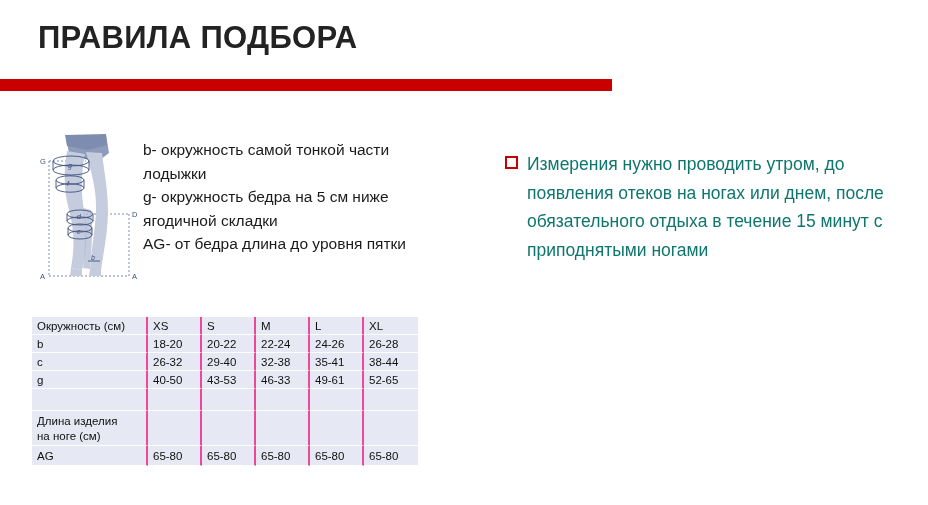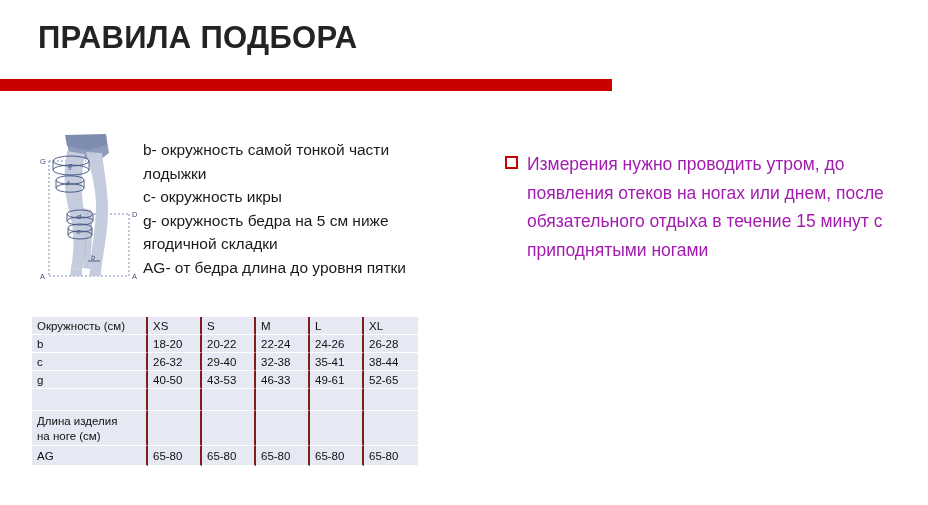--- a/index.html
+++ b/index.html
@@ -74,39 +74,39 @@
     width: 13px;
     height: 13px;
     border: 2.5px solid #C80000;
     background: #ffffff;
     margin-top: 6px;
     margin-right: 9px;
   }
   .bullet-text {
     font-size: 17.5px;
     line-height: 28.5px;
-    color: #a21caf;
+    color: #0f766e;
     width: 375px;
   }
 
   
   .size-table {
     position: absolute;
     left: 32px;
     top: 317px;
     width: 386px;
     border-collapse: separate;
     border-spacing: 0;
     table-layout: fixed;
     font-size: 11.5px;
     color: #101010;
   }
   .size-table td, .size-table th {
     background: #E6E9F3;
-    border-right: 2px solid #7f1d1d;
+    border-right: 2px solid #ec4899;
     border-bottom: 1px solid #ffffff;
     padding: 1px 4px 1px 5px;
     text-align: left;
     vertical-align: middle;
     font-weight: normal;
     height: 18px;
   }
   .size-table td:last-child, .size-table th:last-child { border-right: none; }
   .col-label { width: 116px; }
   .col-size  { width: 54px; }
@@ -184,21 +184,20 @@
         <text x="2" y="46">G</text>
         <text x="94" y="99">D</text>
         <text x="2" y="161">A</text>
         <text x="94" y="161">A</text>
       </g>
     </svg>
   </div>
 
   <div class="legend-text">
     <div>b- окружность самой тонкой части лодыжки</div>
-    <div>c- окружность икры</div>
     <div>g- окружность бедра на 5 см ниже ягодичной складки</div>
     <div>AG- от бедра длина до уровня пятки</div>
   </div>
 
   <div class="bullet-block">
     <span class="bullet-marker"></span>
     <span class="bullet-text"> Измерения нужно проводить утром, до появления отеков на ногах или днем, после обязательного отдыха в течение 15 минут с приподнятыми ногами</span>
   </div>
 
   <table class="size-table">

